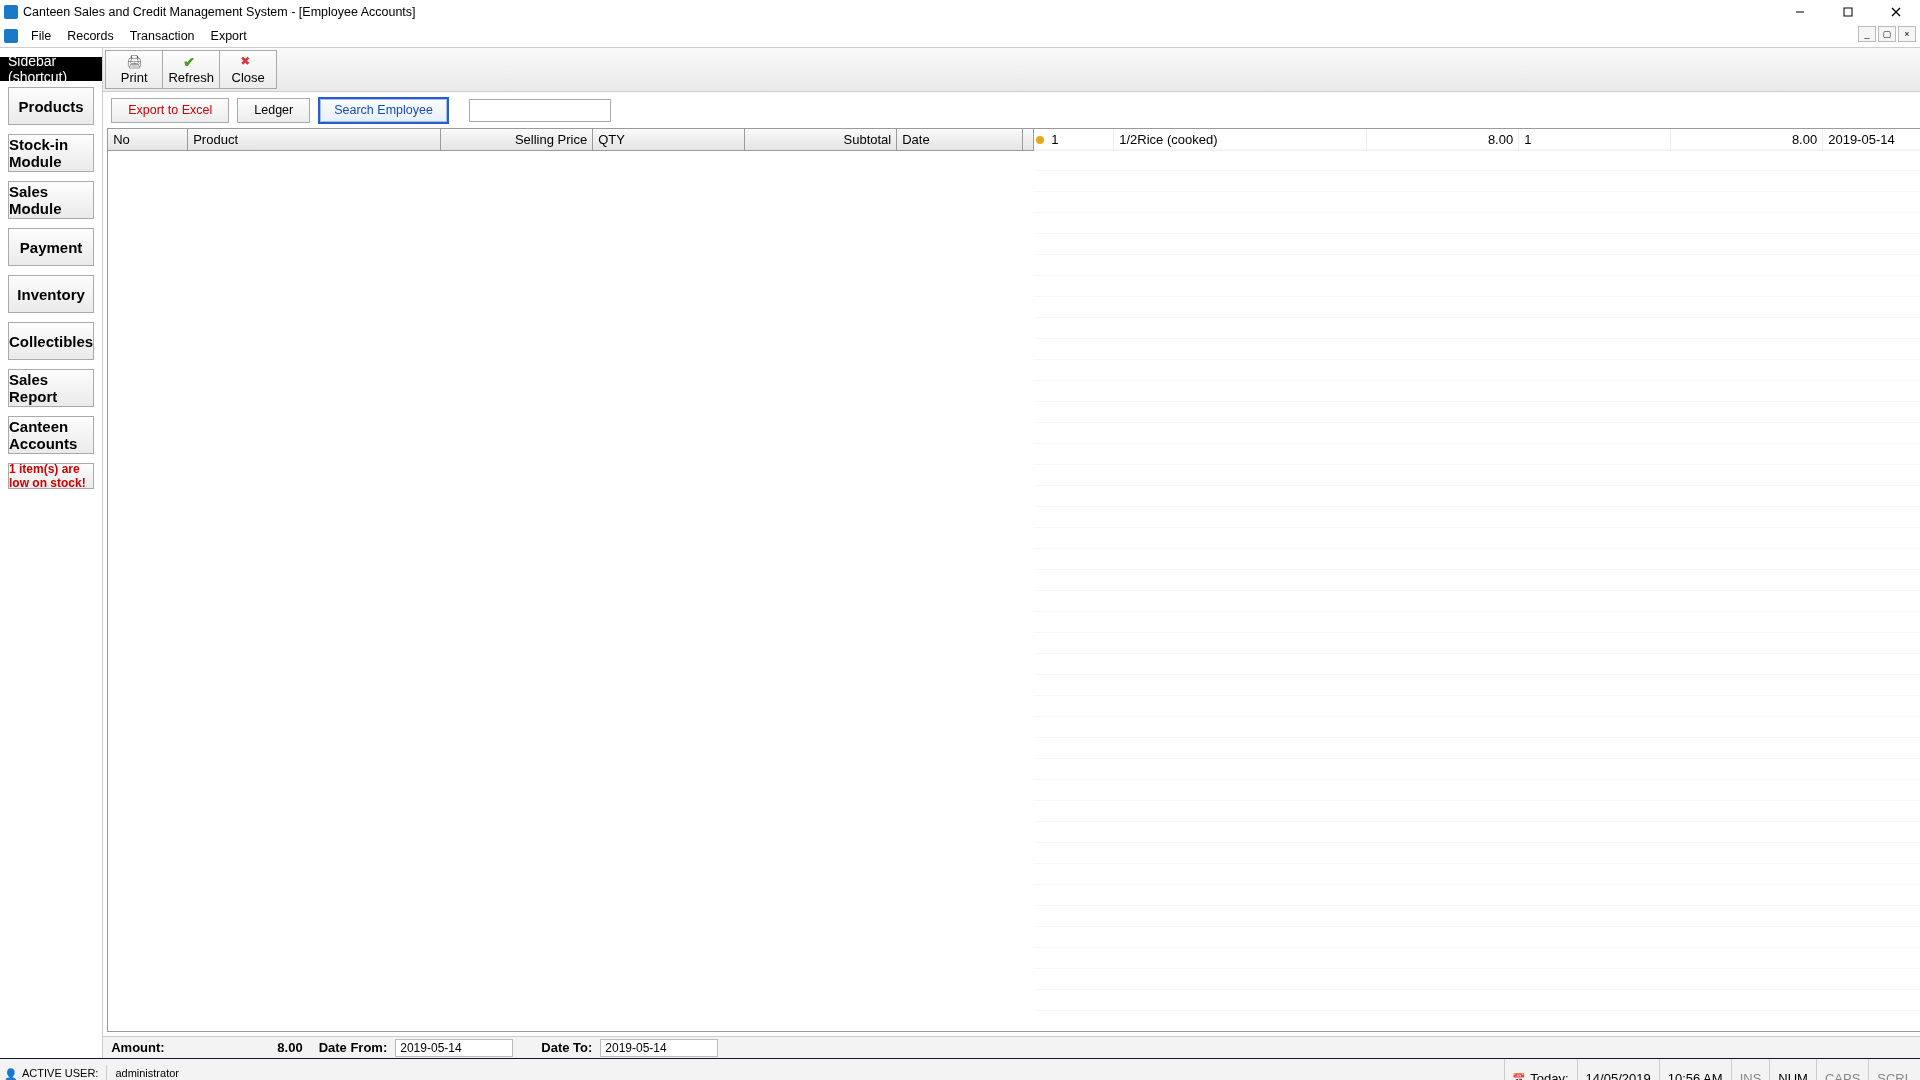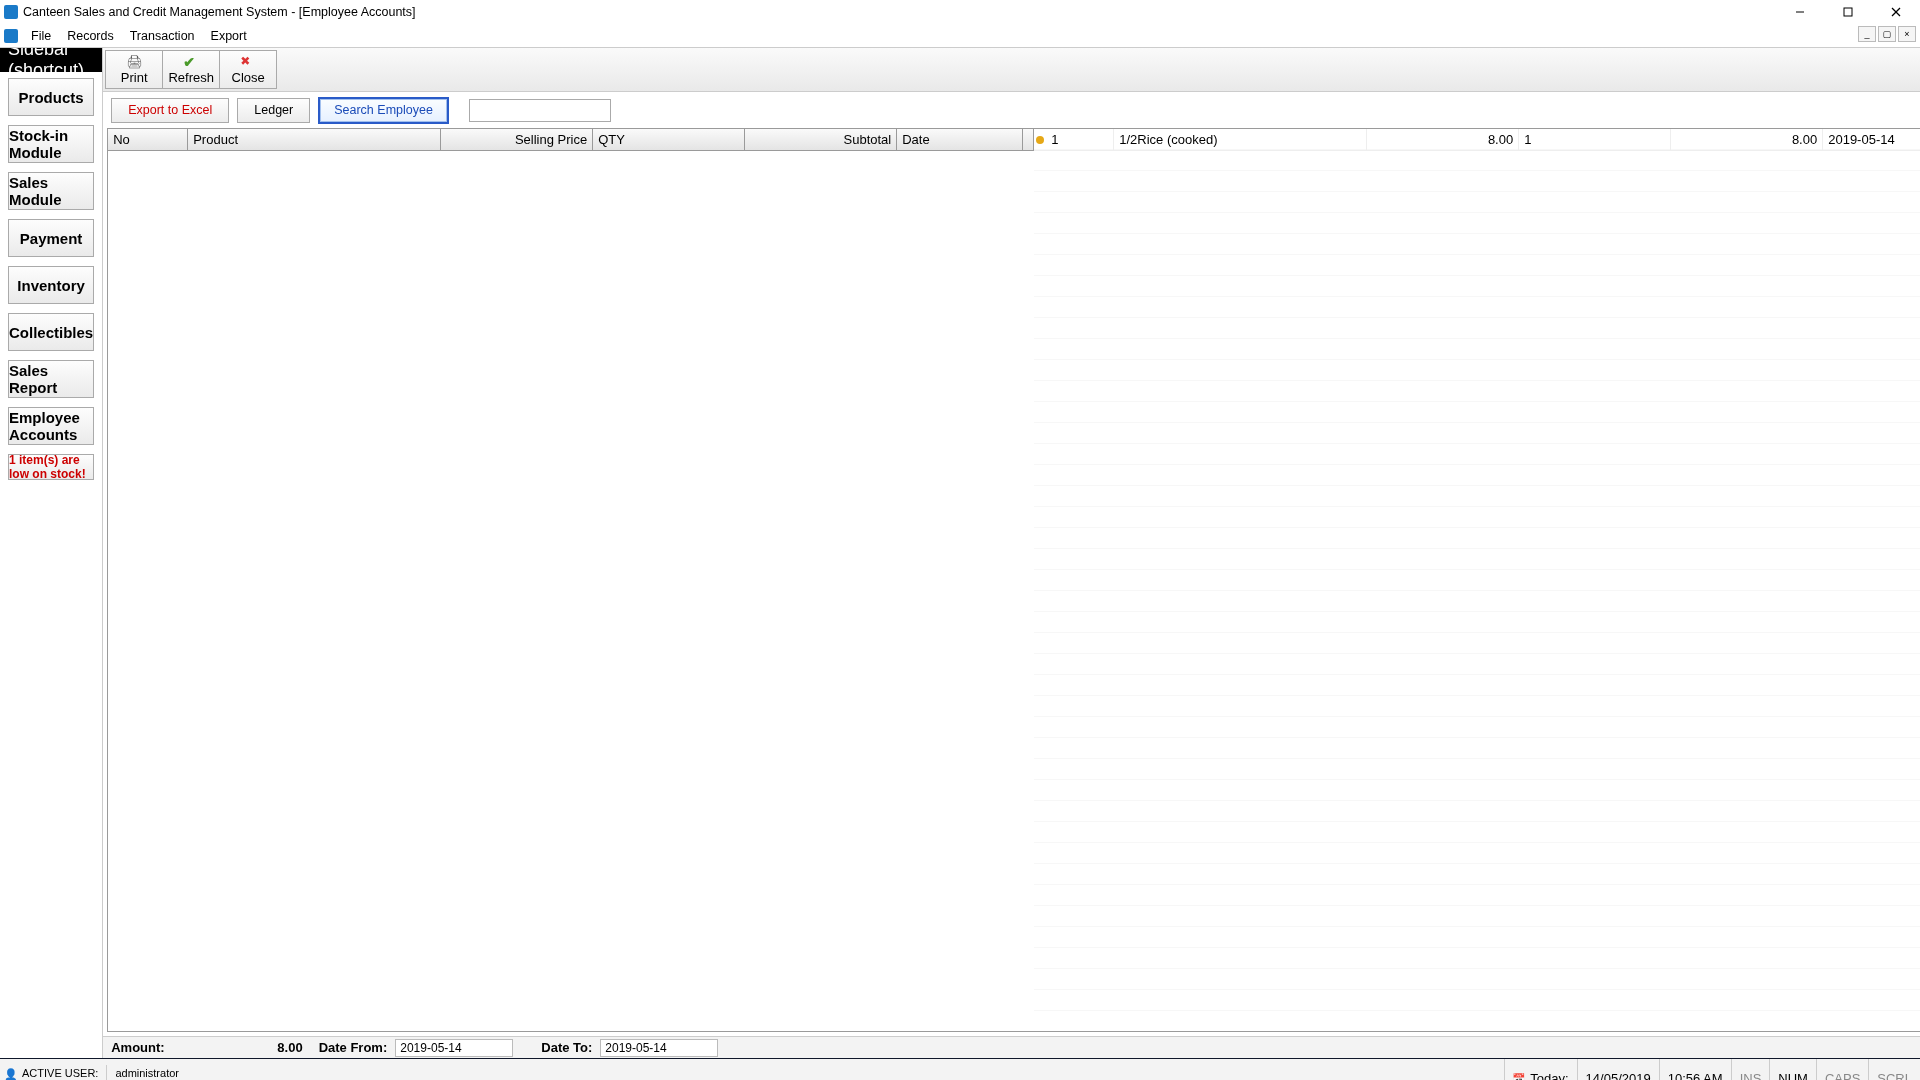--- a/index.html
+++ b/index.html
@@ -18,21 +18,21 @@
   .menu-icon { width:14px; height:14px; background:#1a7ac8; border-radius:2px; margin-right:5px; display:inline-block; }
   .menubar-item { padding: 2px 8px; font-size:12.5px; cursor:pointer; color:#000; }
   .mdi-controls { position:absolute; right:4px; top:2px; display:flex; gap:2px; }
   .mdi-btn { width:18px; height:16px; border:1px solid #bbb; background:#f5f5f5; display:flex; align-items:center; justify-content:center; font-size:9px; cursor:pointer; }
 
   
   .main { display:flex; height: calc(1080px - 24px - 24px - 22px); }
 
   
   .sidebar { width: 276px; background:#fff; display:flex; flex-direction:column; }
-  .sidebar-header { background:#000; color:#fff; font-size:18px; padding:4px 8px; height:24px; display:flex; align-items:center; }
+  .sidebar-header { background:#000; color:#fff; font-size:14px; padding:4px 8px; height:24px; display:flex; align-items:center;margin-top:9px; }
   .sidebar-body { padding:6px 8px; display:flex; flex-direction:column; gap:9px; }
   .side-btn { background: linear-gradient(#fdfdfd,#eaeaea); border:1px solid #aaa; height:38px; font-size:15px; font-weight:bold; display:flex; align-items:center; justify-content:center; cursor:pointer; }
   .low-stock { background:linear-gradient(#fdfdfd,#eaeaea); border:1px solid #aaa; height:26px; display:flex; align-items:center; justify-content:center; font-size:12px; font-weight:bold; color:#cc0000; cursor:pointer;}
 
   
   .content { flex:1; background:#fff; border-left:1px solid #ccc; display:flex; flex-direction:column; position:relative;}
 
   
   .toolbar { height:44px; background:linear-gradient(#fafafa,#e9e9e9); border-bottom:1px solid #ccc; display:flex; align-items:stretch; padding:2px; }
   .tool-btn { width:58px; border:1px solid #aaa; background:linear-gradient(#fdfdfd,#ececec); display:flex; flex-direction:column; align-items:center; justify-content:center; gap:1px; font-size:12px; cursor:pointer; margin-right:-1px;}
@@ -128,21 +128,21 @@
   <div class="sidebar">
     <div class="sidebar-header">Sidebar (shortcut)</div>
     <div class="sidebar-body">
       <div class="side-btn">Products</div>
       <div class="side-btn">Stock-in Module</div>
       <div class="side-btn">Sales Module</div>
       <div class="side-btn">Payment</div>
       <div class="side-btn">Inventory</div>
       <div class="side-btn">Collectibles</div>
       <div class="side-btn">Sales Report</div>
-      <div class="side-btn">Employee Accounts</div>
+      <div class="side-btn">Canteen Accounts</div>
       <div class="low-stock">1 item(s) are low on stock!</div>
     </div>
   </div>
 
   <div class="content">
 
     <div class="toolbar">
       <div class="tool-btn">
         <span class="tool-icon print-icon"></span>
         <span>Print</span>

